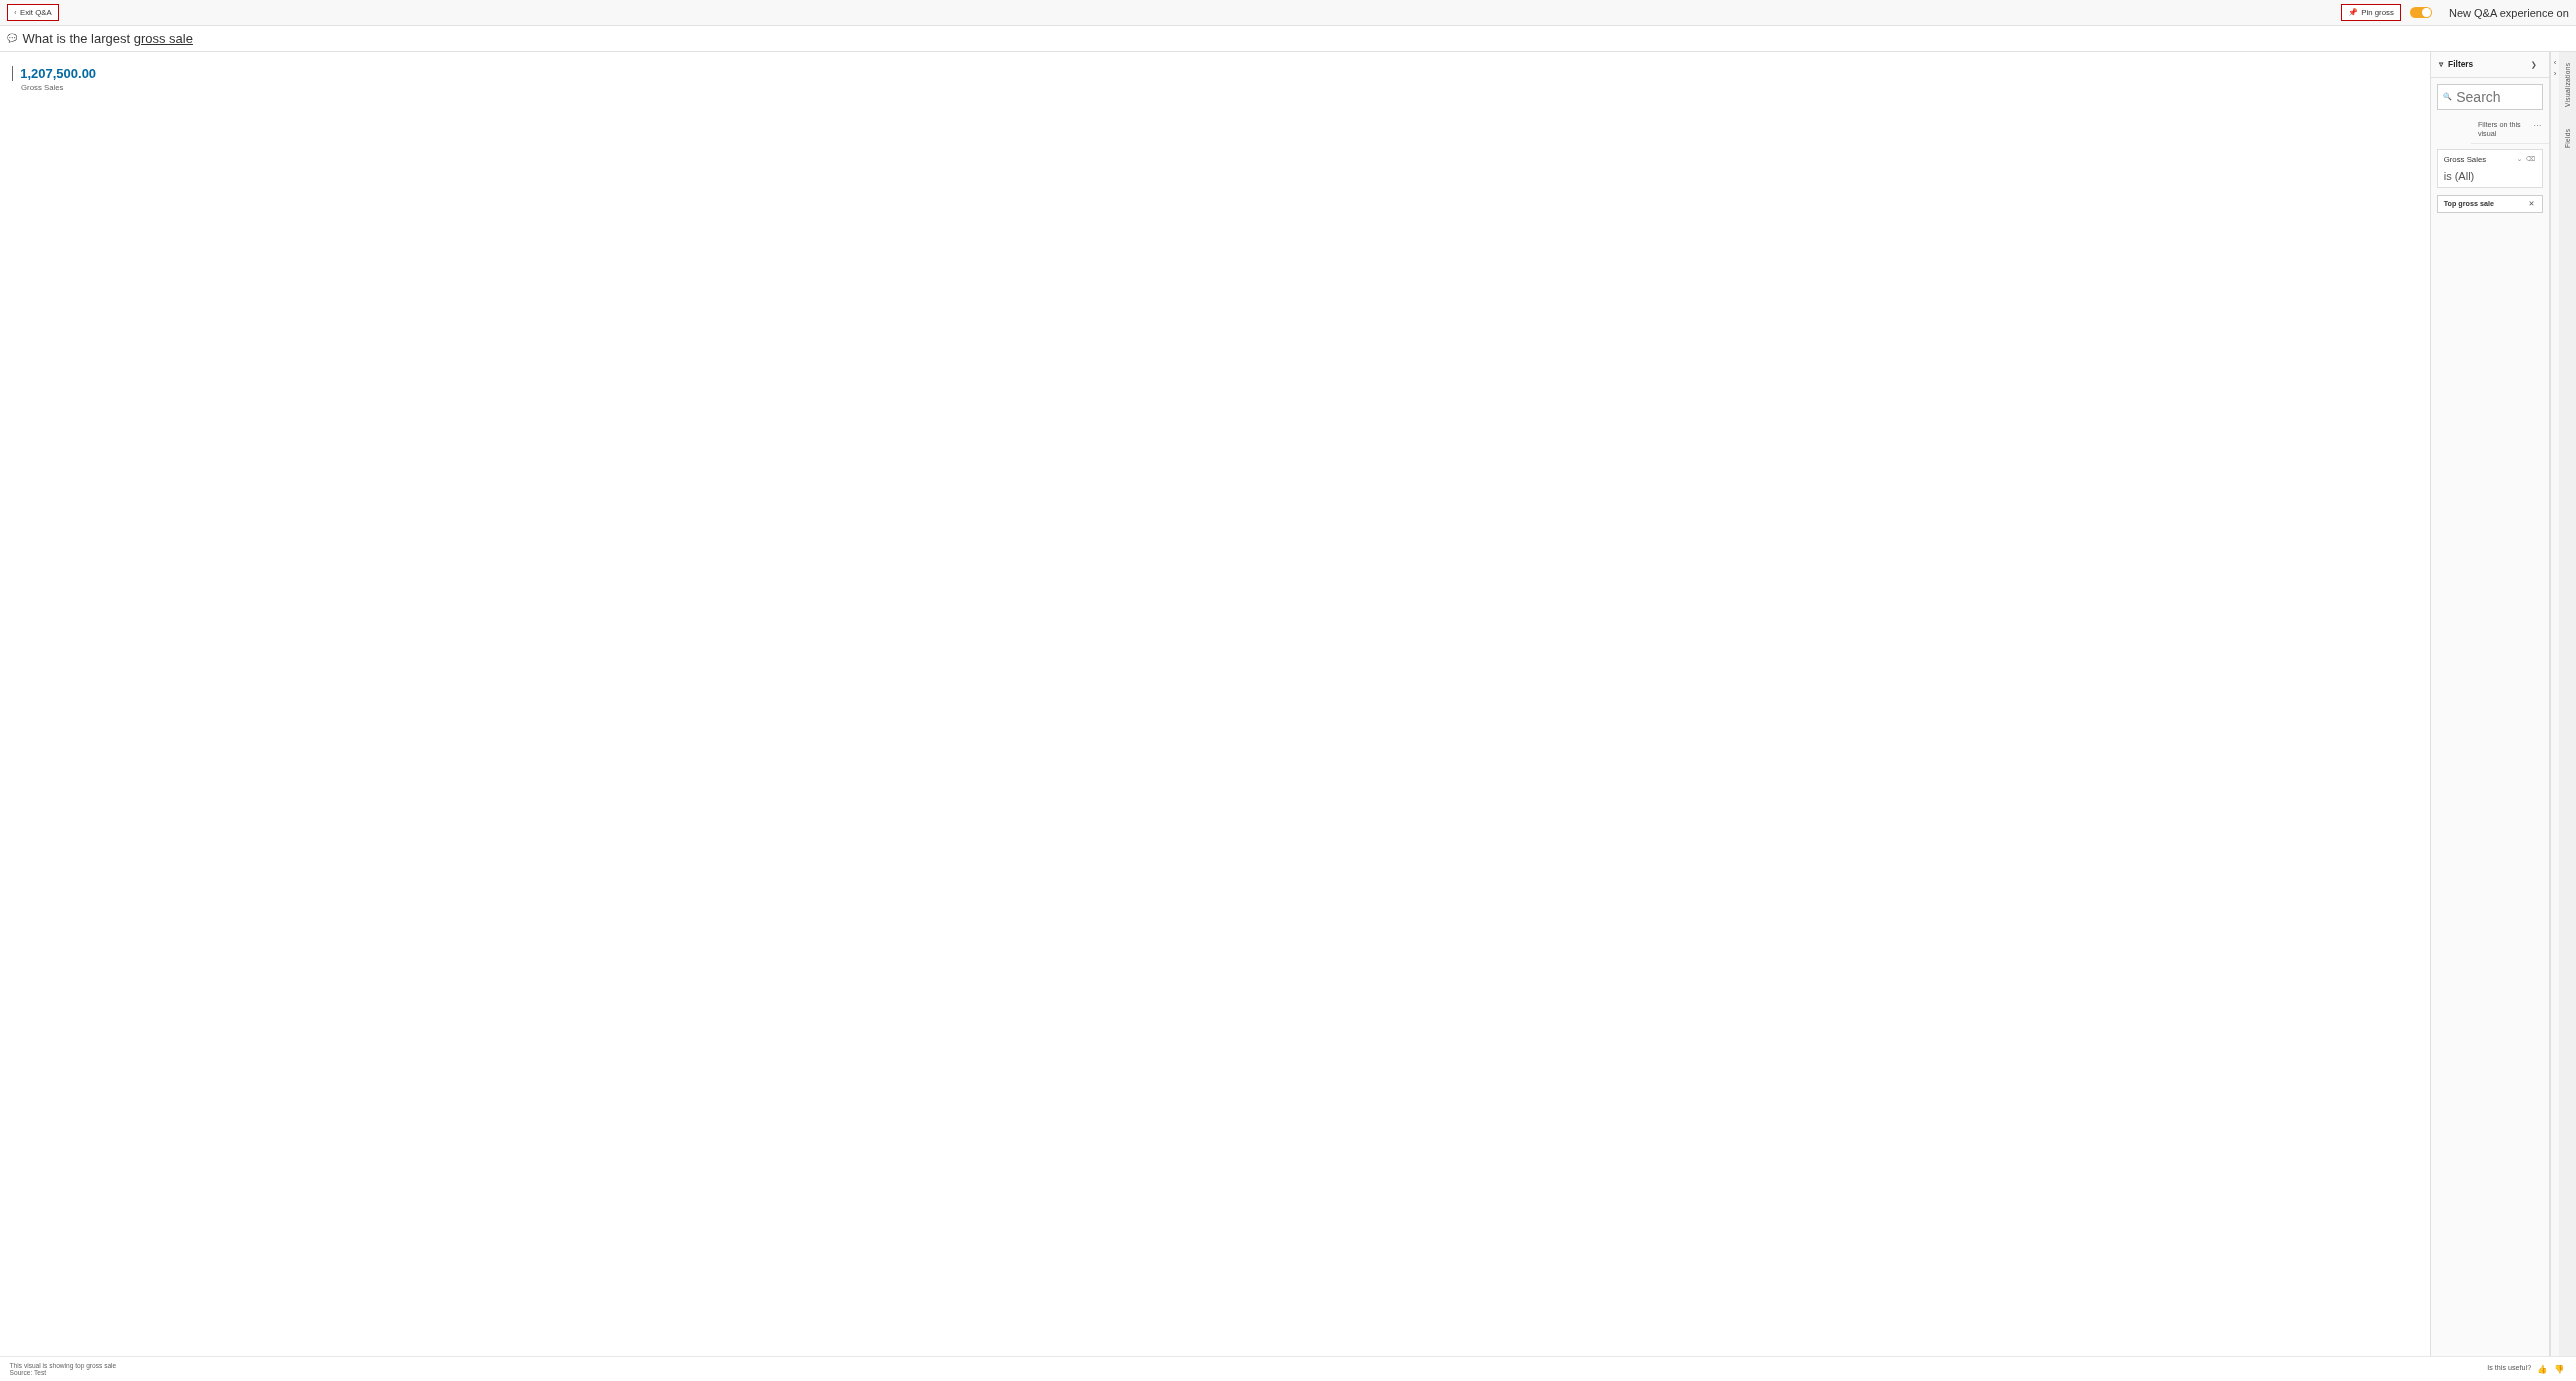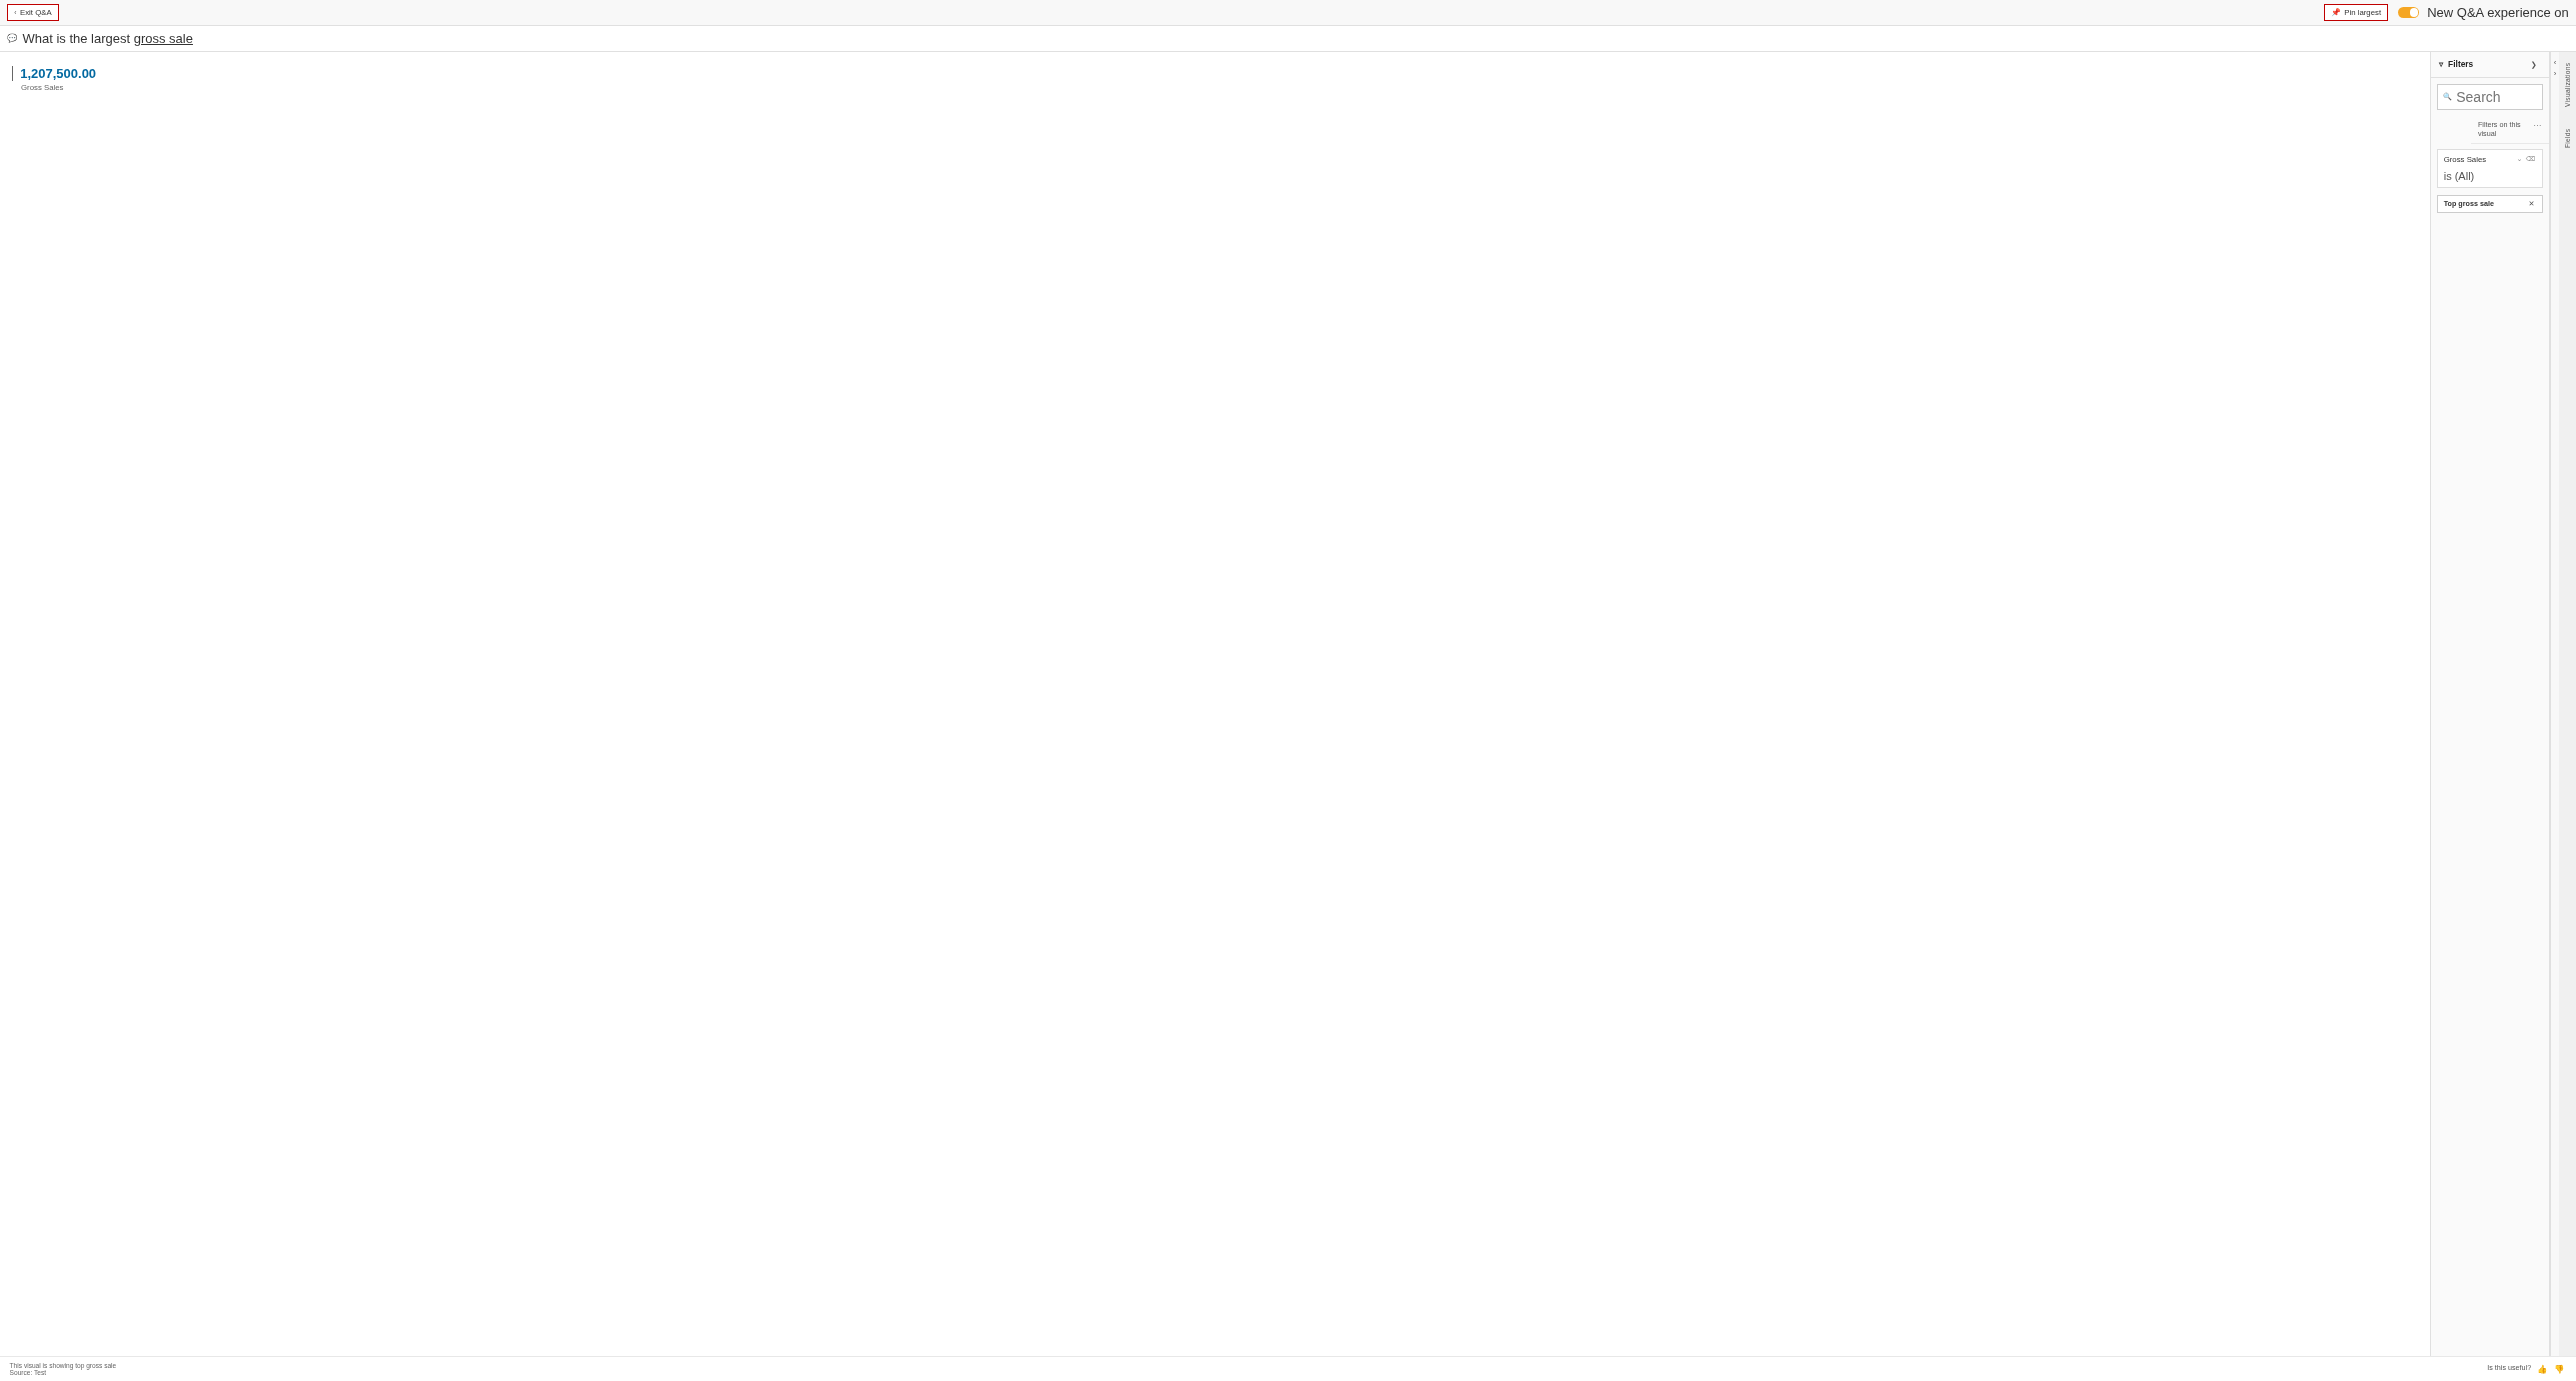--- a/index.html
+++ b/index.html
@@ -75,22 +75,22 @@
       background: #fff;
       cursor: pointer;
       font-size: 7.8px;
       color: #333;
       font-weight: 500;
     }
 
     .new-qna-toggle {
       display: flex;
       align-items: center;
-      gap: 8px;
-      font-size: 13px;
+      gap: 17px;
+      font-size: 11px;
       color: #333;
       justify-content: space-between;
     }
 
     .toggle-switch {
       width: 21.5px;
       height: 10.7px;
       background: #f5a623;
       border-radius: 5.4px;
       position: relative;
@@ -394,21 +394,21 @@
   <div class="top-header">
     <div class="header-left">
       <button class="exit-qna-btn">
         <span class="chevron-left">‹</span>
         <span>Exit Q&amp;A</span>
       </button>
     </div>
     <div class="header-right">
       <button class="pin-visual-btn">
         <span>📌</span>
-        <span>Pin largest</span>
+        <span>Pin gross</span>
       </button>
       <div class="new-qna-toggle">
         <div class="toggle-switch"></div>
         <span>New Q&amp;A experience on</span>
       </div>
     </div>
   </div>
 
   <div class="question-bar">
     <span class="question-icon">💬</span>

